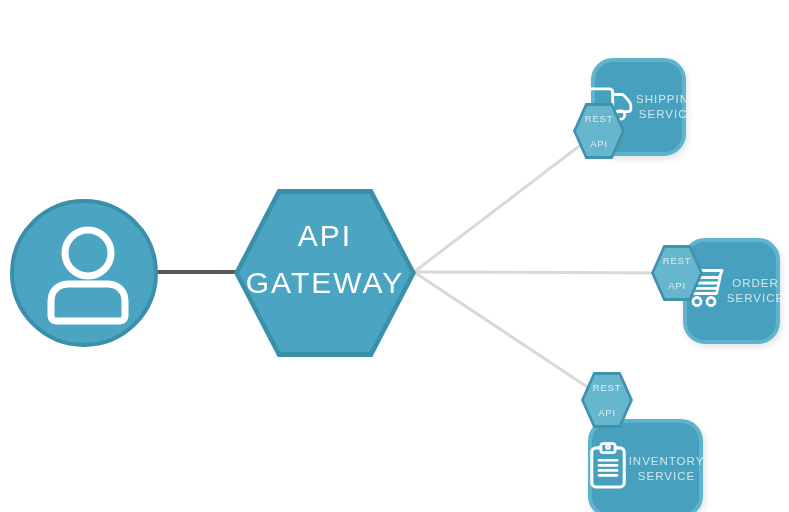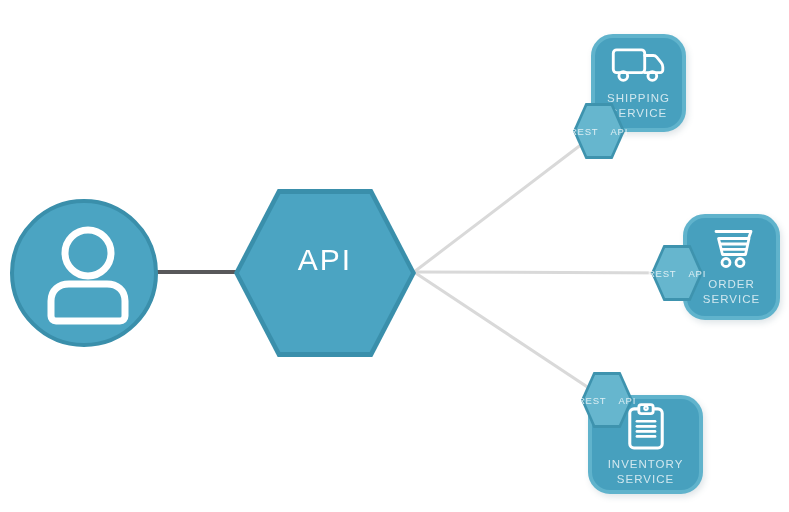--- a/index.html
+++ b/index.html
@@ -41,37 +41,37 @@
     transform:translateY(-14px);
     color:#ffffff;font-size:30px;font-weight:300;
     letter-spacing:2px;line-height:47px;text-align:center;white-space:nowrap;
   }
 
   .hex-sm{width:52px;height:56px;}
   .hex-sm .hex-border{background:#3E93AE;}
   .hex-sm .hex-fill{inset:3px;background:#66B6CE;}
   .hex-sm .rest-label{
     position:absolute;inset:0;
-    display:flex;flex-direction:row;align-items:center;justify-content:center;
+    display:flex;flex-direction:column;align-items:center;justify-content:center;
     color:rgba(255,255,255,0.78);
     font-size:9.5px;font-weight:300;letter-spacing:0.8px;line-height:13px;text-align:center;gap:12px;
   }
   .rest-shipping{left:573px;top:103px;}
   .rest-order{left:651px;top:245px;}
   .rest-inventory{left:581px;top:372px;}
 
   
   .service{
     position:absolute;
     box-sizing:border-box;
     border-radius:22px;
     background:#47A0BE;
     border:4px solid #60B3CC;
     box-shadow:2px 3px 6px rgba(80,110,125,0.18);
-    display:flex;flex-direction:column;align-items:center;justify-content:center;
+    display:flex;flex-direction:row;align-items:center;justify-content:center;margin-top:24px;
   }
   .svc-shipping{left:591px;top:34px;width:95px;height:98px;}
   .svc-order{left:683px;top:214px;width:97px;height:106px;}
   .svc-inventory{left:588px;top:395px;width:115px;height:99px;align-items:center;}
   .svc-icon{flex:0 0 auto;margin-bottom:5px;}
   .svc-label{
     color:rgba(255,255,255,0.75);
     font-size:11.5px;font-weight:300;letter-spacing:1px;line-height:15px;text-align:center;
     white-space:nowrap;
   }
@@ -94,20 +94,21 @@
       <path d="M37 113 V98 C37 87 45 81 55 81 H93 C103 81 111 87 111 98 V113
                C111 116 109 118 106 118 H42 C39 118 37 116 37 113 Z" fill="none" stroke="#ffffff" stroke-width="7" stroke-linejoin="round"></path>
     </svg>
   </div>
 
   <div class="hex gateway">
     <div class="hex-border"></div>
     <div class="hex-fill"></div>
     <div class="gateway-label">
       <div>API</div>
+      <div>GATEWAY</div>
     </div>
   </div>
 
   <div class="service svc-shipping">
     <svg class="svc-icon" width="58" height="40" viewBox="0 0 60 42" aria-hidden="true">
       <g fill="none" stroke="#ffffff" stroke-width="3" stroke-linejoin="round" stroke-linecap="round">
         <rect x="3" y="4" width="33" height="24" rx="3.5"></rect>
         <path d="M36 10 H45 C46.4 10 47.7 10.6 48.6 11.7 L53.3 17.4
                  C54.4 18.7 55 20.3 55 22 V25.2 C55 26.7 53.8 28 52.3 28 H36"></path>
         <circle cx="13.5" cy="31.5" r="4.6"></circle>

